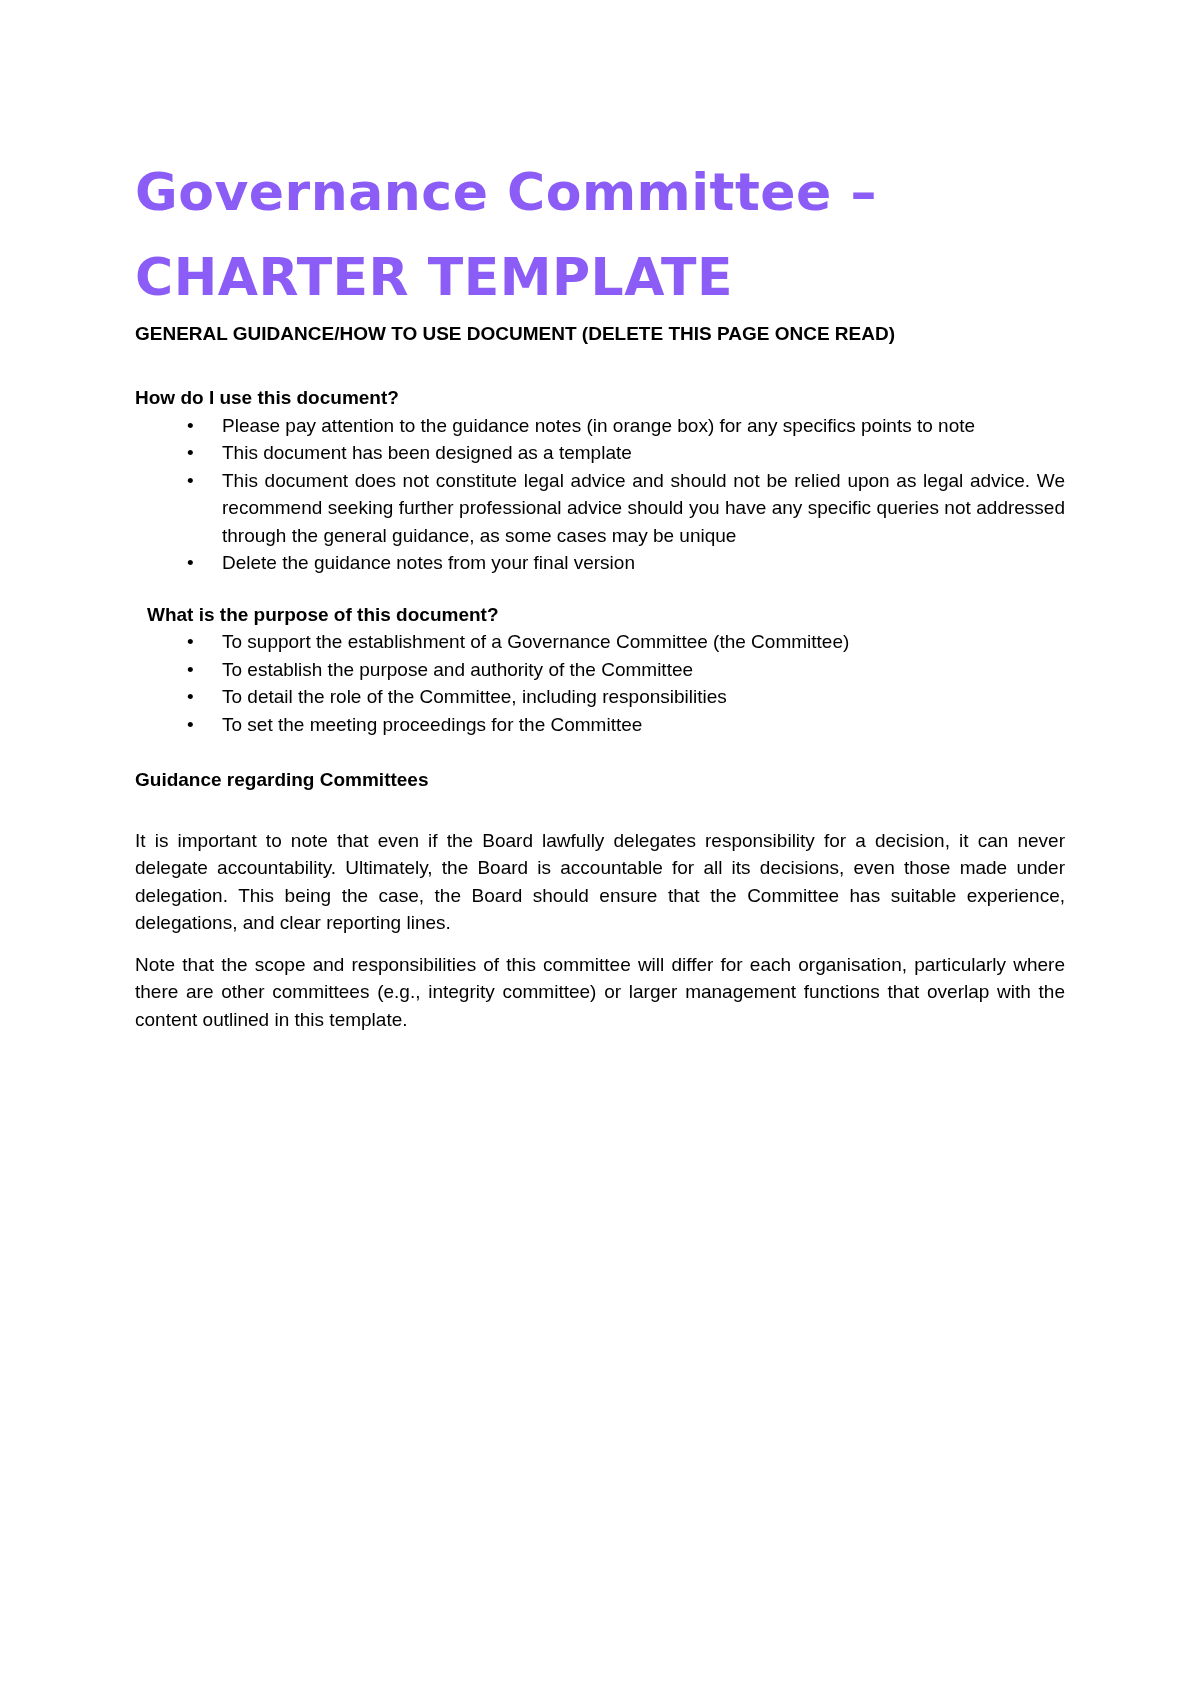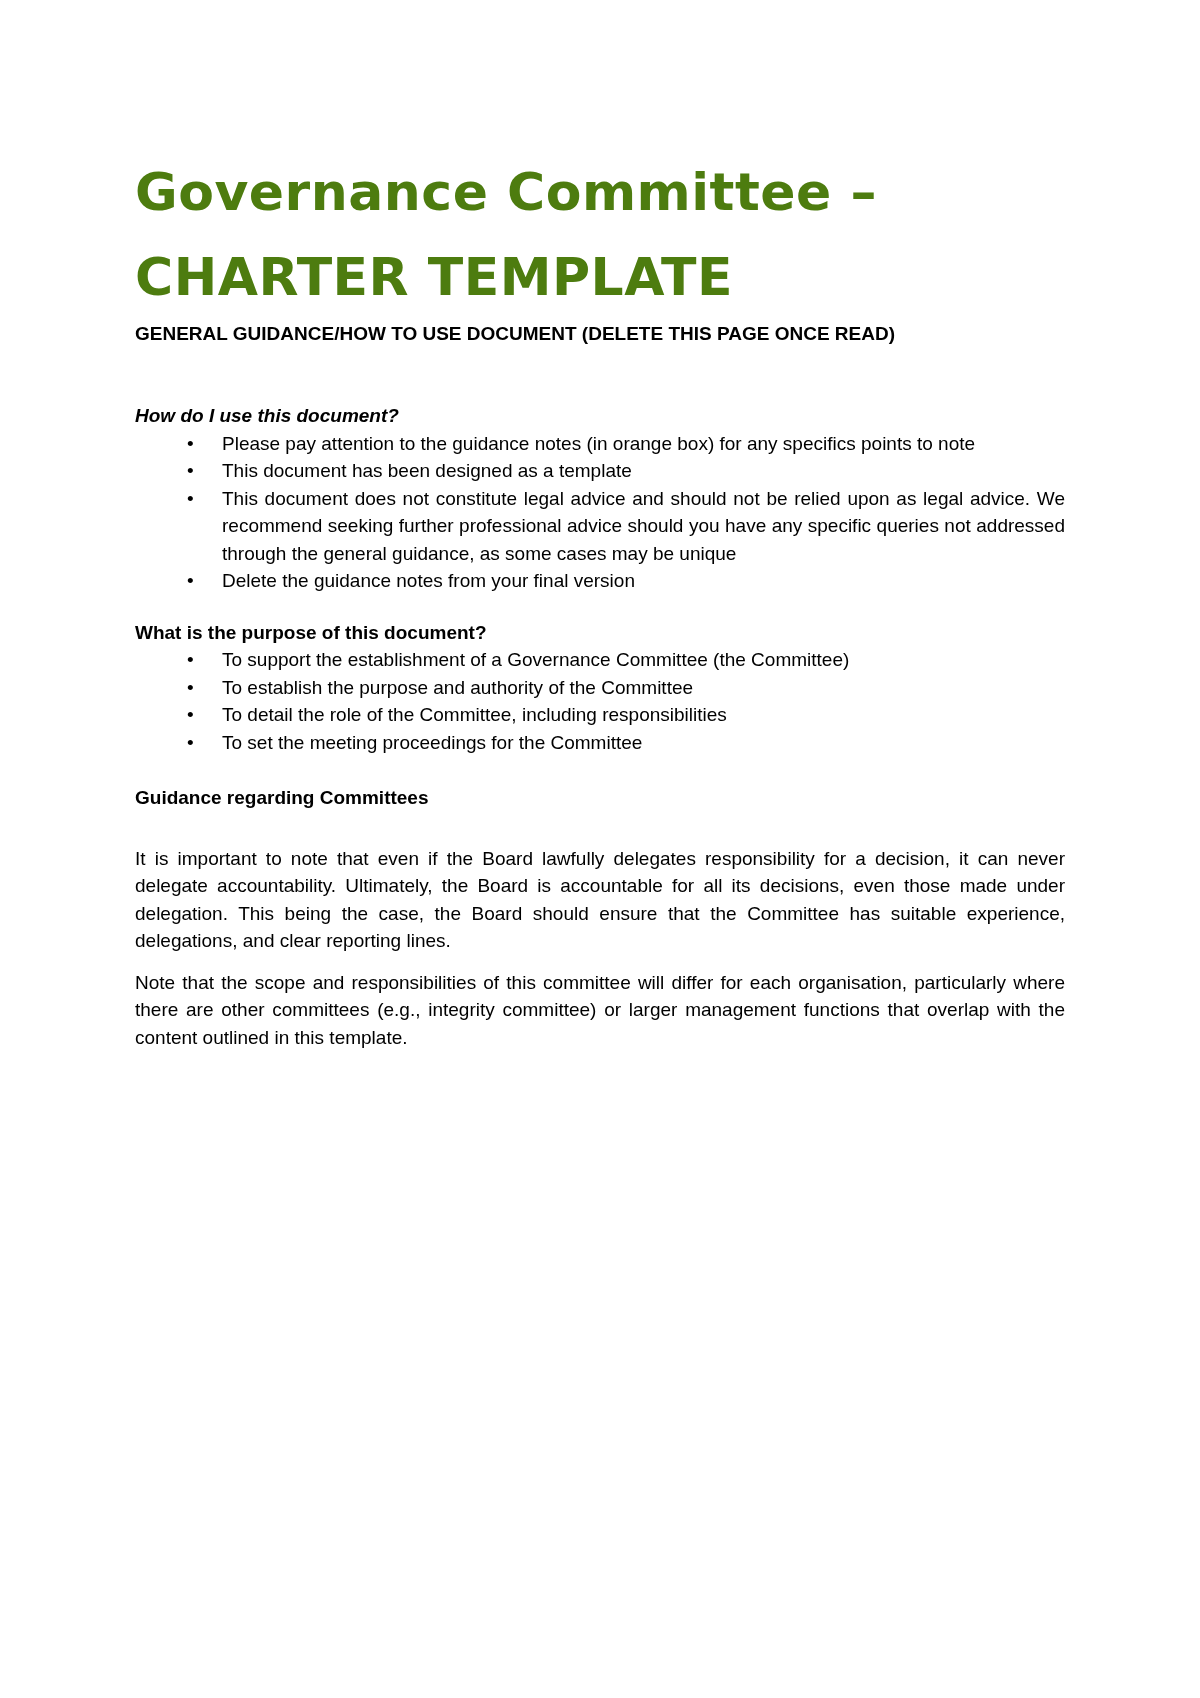--- a/index.html
+++ b/index.html
@@ -19,34 +19,34 @@
     top: 0;
     width: 930px;
   }
   .doc-title {
     margin-top: 150px;
     font-family: "DejaVu Sans", sans-serif;
     font-weight: 700;
     font-size: 52px;
     line-height: 85px;
     letter-spacing: 0.5px;
-    color: #4d7c0f;
+    color: #8b5cf6;
   }
   .section-heading {
     font-weight: 700;
     font-size: 19px;
     line-height: 28px;
   }
   .sub-heading {
     font-weight: 700;
     font-size: 19px;
     line-height: 27.5px;
   }
-  .sub-heading.mt-howto { margin-top: 54px; font-style: italic; }
-  .sub-heading.mt-purpose { margin-top: 24px; }
+  .sub-heading.mt-howto { margin-top: 36px; }
+  .sub-heading.mt-purpose { margin-top: 24px; margin-left: 12px; }
   .sub-heading.mt-guidance { margin-top: 28px; }
   ul.bullet-list {
     list-style: none;
   }
   ul.bullet-list li {
     position: relative;
     padding-left: 87px;
     font-size: 19px;
     line-height: 27.5px;
     text-align: justify;

